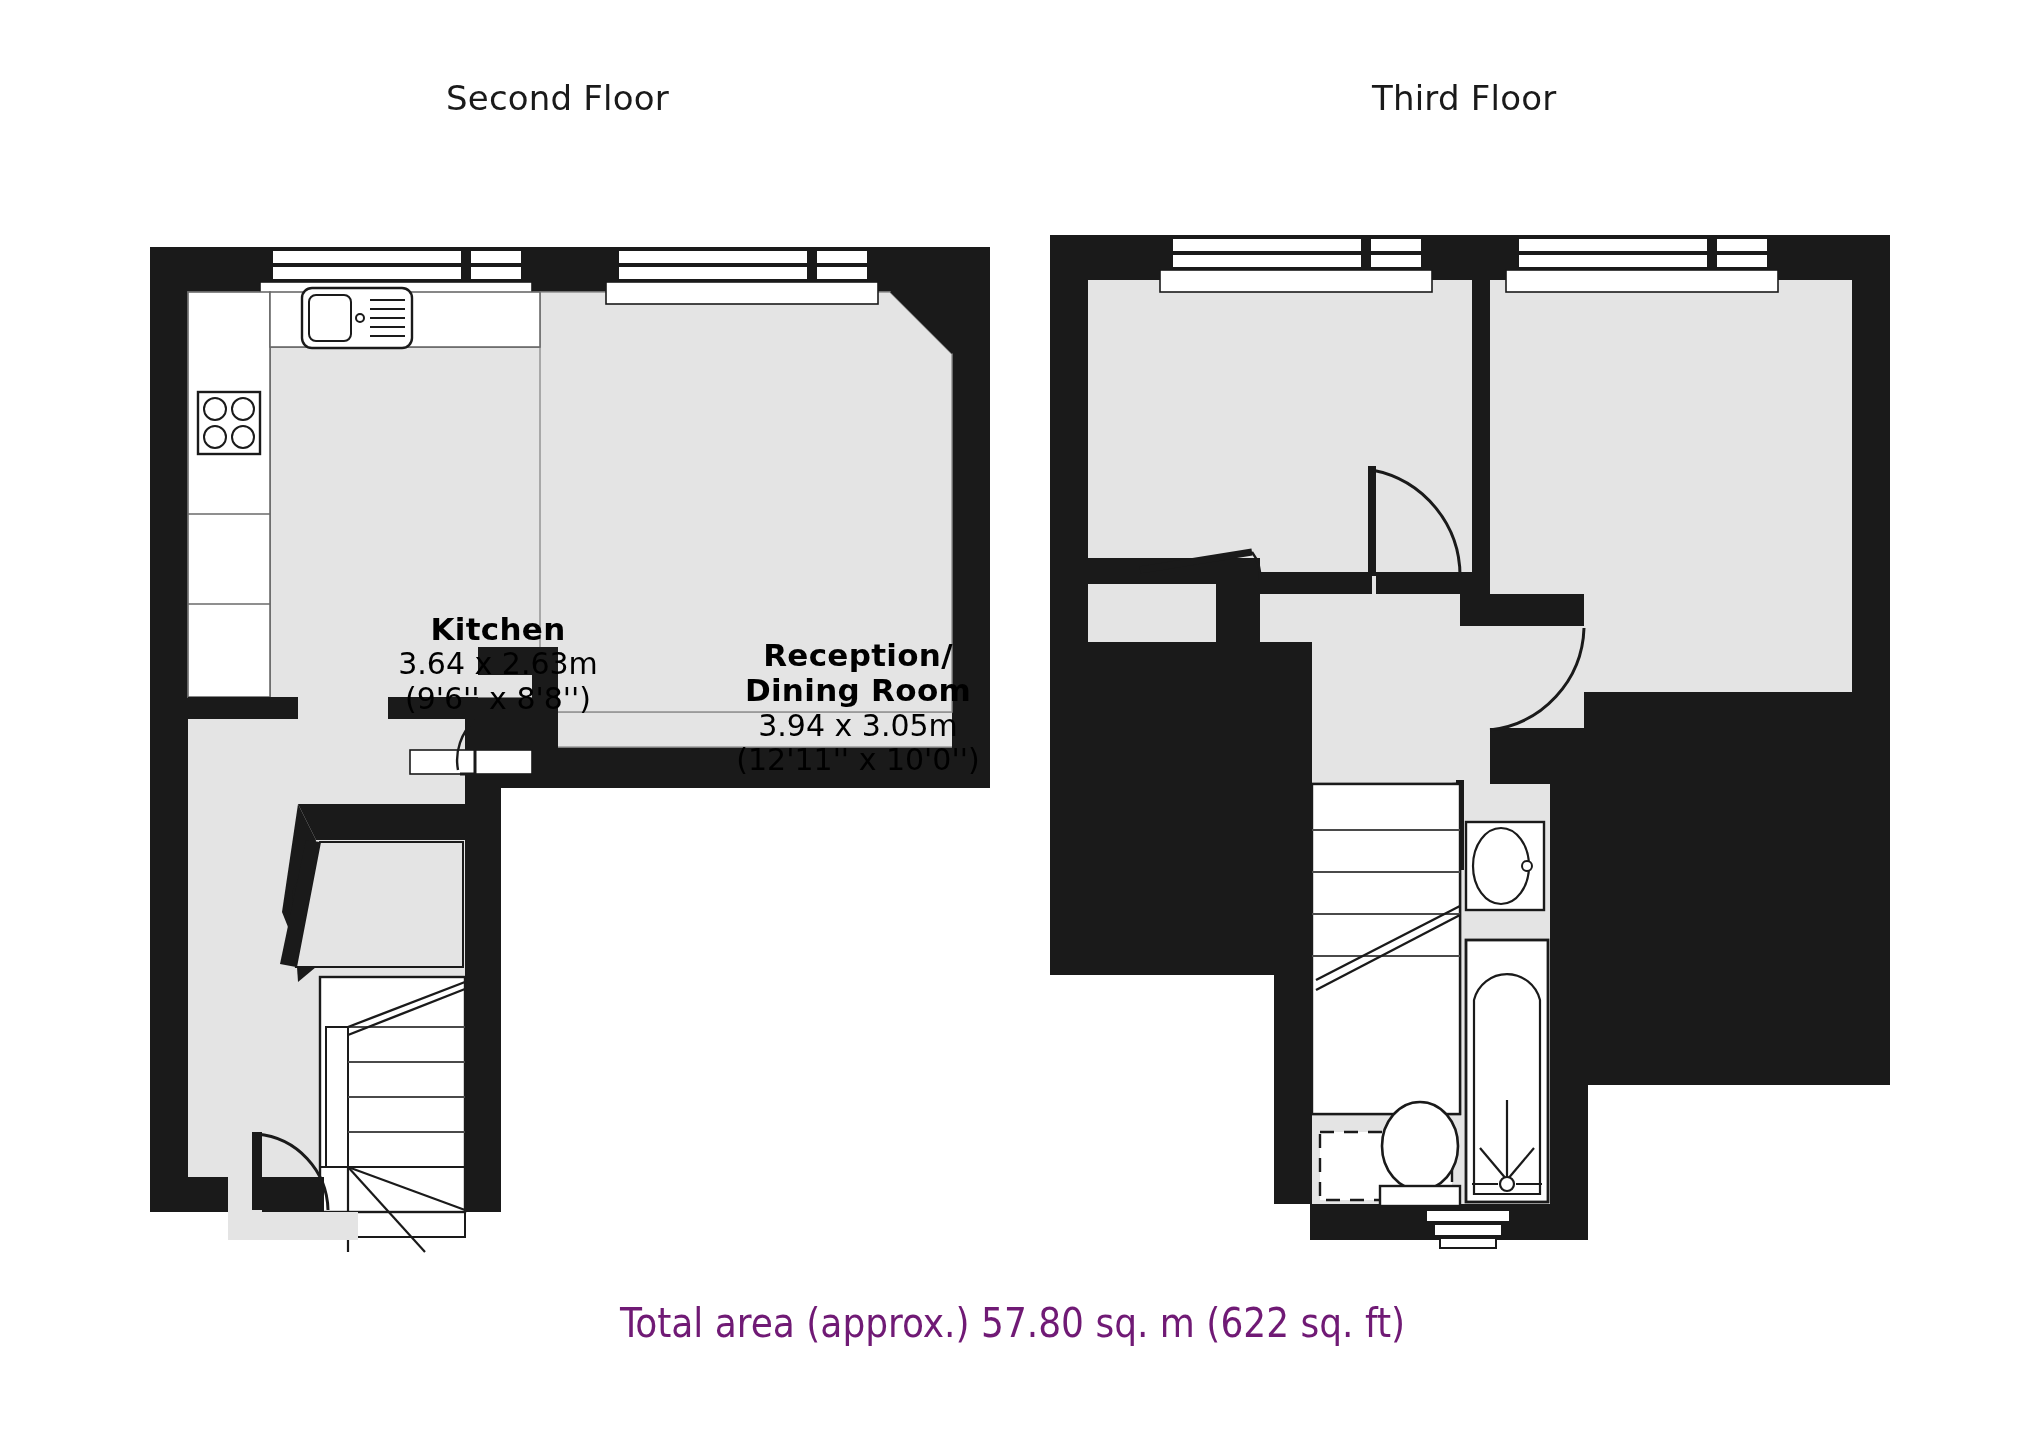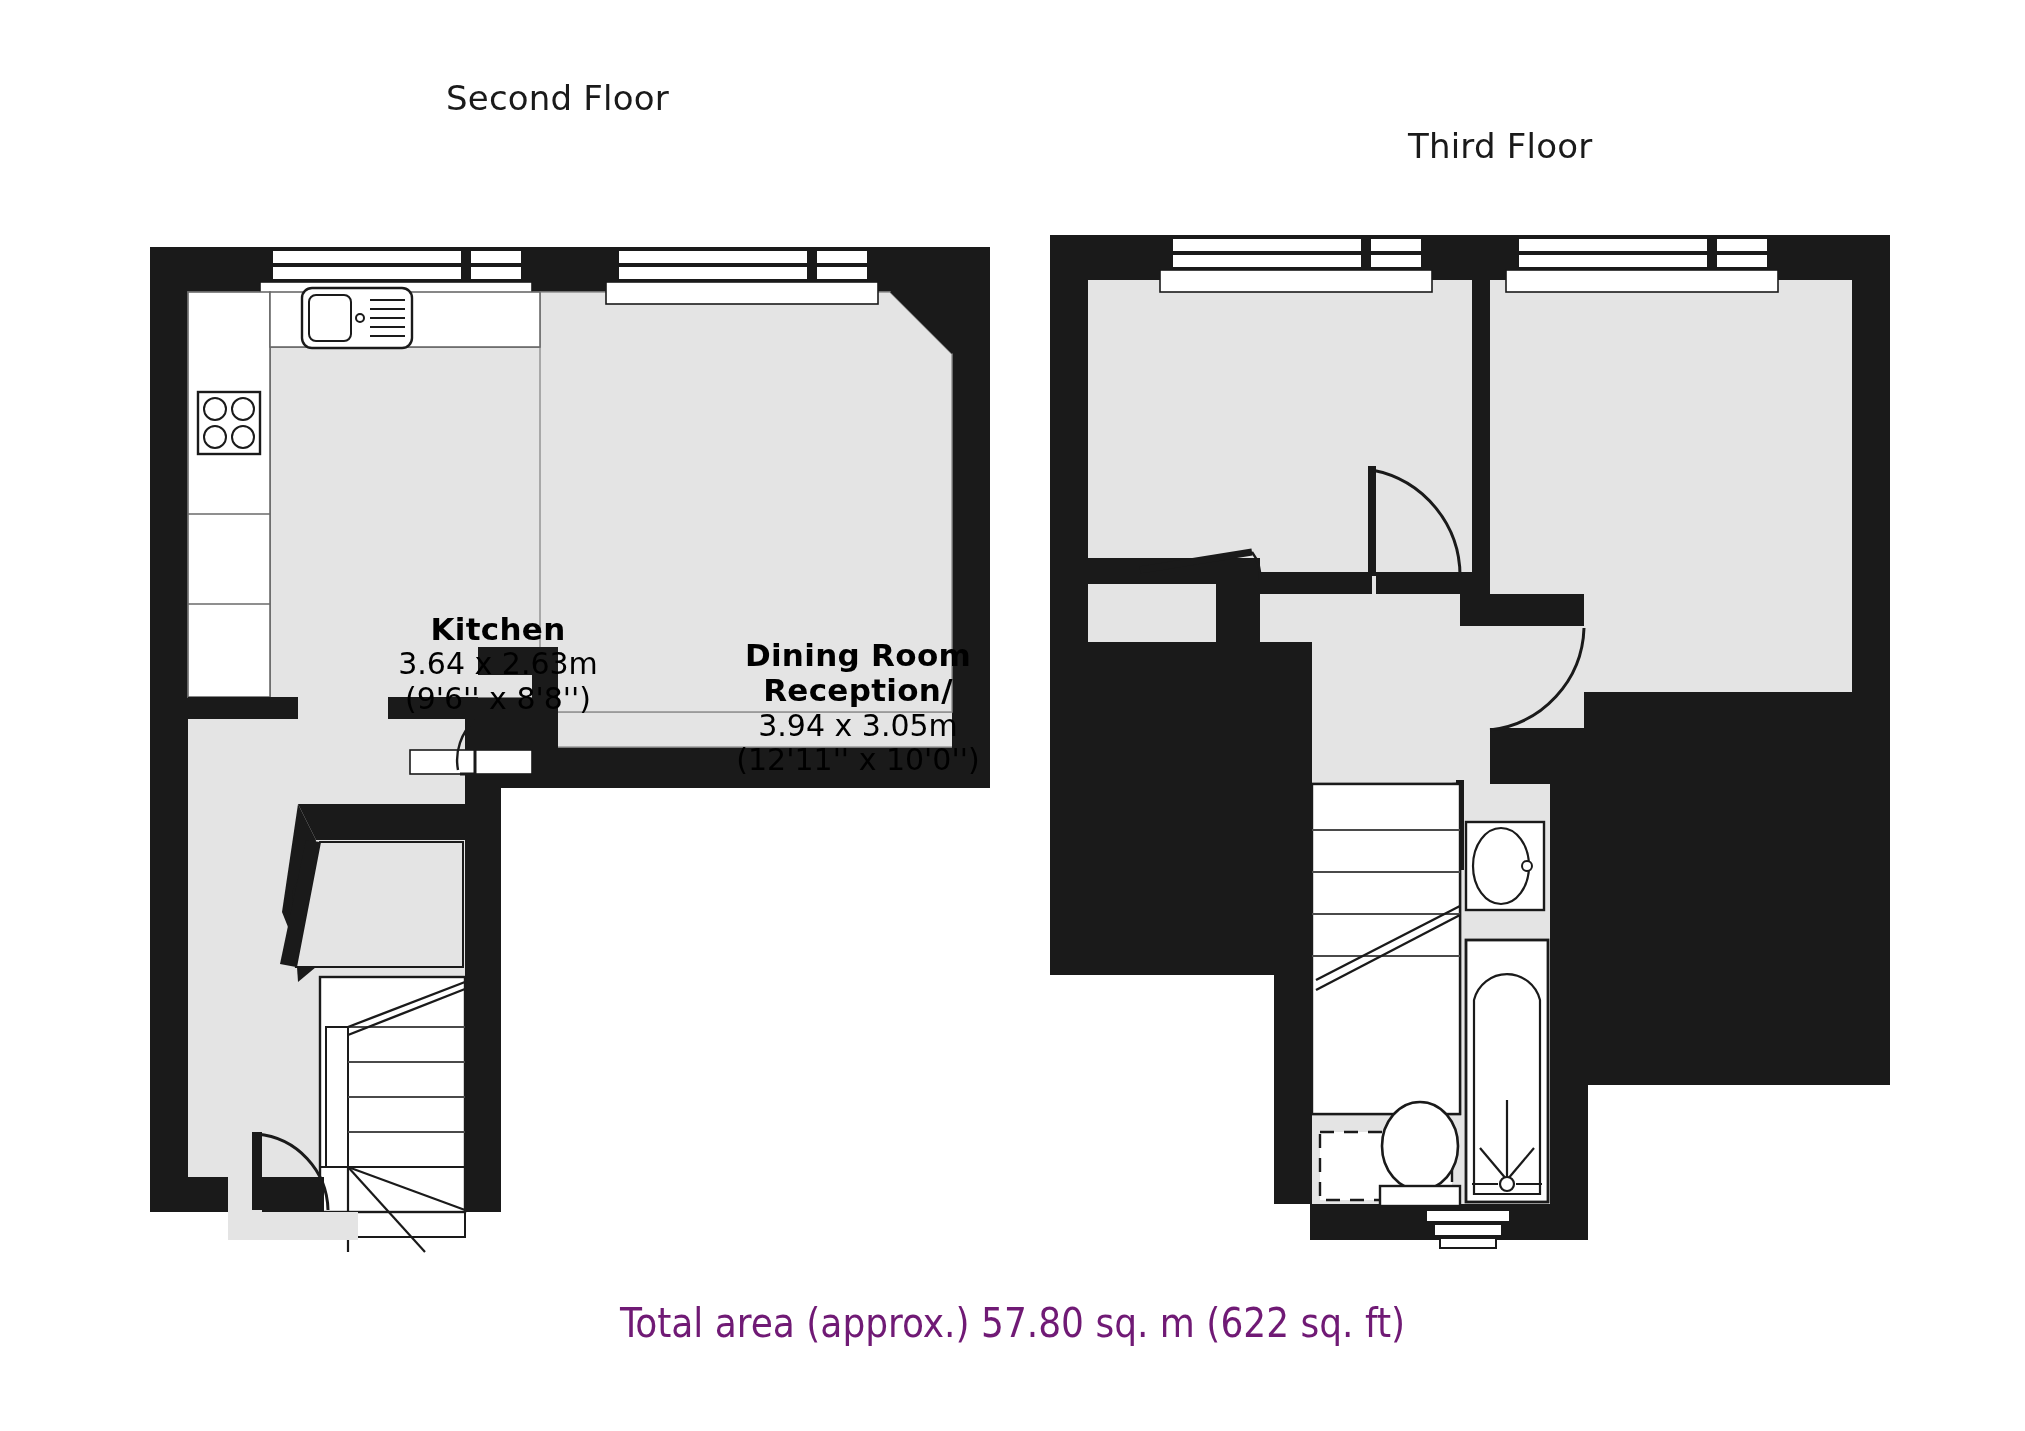--- a/index.html
+++ b/index.html
@@ -14,21 +14,21 @@
   .floor-title{
     position:absolute;
     font-size:34px;
     color:#1a1a1a;
     font-weight:400;
     letter-spacing:0.2px;
     white-space:nowrap;
     font-family:"DejaVu Sans","Liberation Sans",sans-serif;
   }
   #title-second{left:446px;top:78px;}
-  #title-third{left:1408px;top:78px;margin-top:48px;}
+  #title-third{left:1372px;top:78px;}
 
   .total-area{
     position:absolute;
     left:0;right:0;
     top:1300px;
     text-align:center;
     font-size:40px;
     color:#701a75;
     font-family:"DejaVu Sans Condensed","DejaVu Sans","Liberation Sans",sans-serif;
     white-space:nowrap;
@@ -291,22 +291,22 @@
       <rect x="108" y="1020" width="130" height="28" fill="#e4e4e4"></rect>
     </svg>
 
     <div class="room-label" id="label-kitchen">
       <span class="rname">Kitchen</span>
       <span class="rdim">3.64 x 2.63m</span>
       <span class="rimp">(9'6'' x 8'8'')</span>
     </div>
 
     <div class="room-label" id="label-reception">
+      <span class="rname">Reception/</span>
       <span class="rname">Dining Room</span>
-      <span class="rname">Reception/</span>
       <span class="rdim">3.94 x 3.05m</span>
       <span class="rimp">(12'11'' x 10'0'')</span>
     </div>
   </div>
 
   <div class="plan" id="plan-third">
     <svg viewBox="0 0 900 1070" xmlns="http://www.w3.org/2000/svg">
 
       <g>
 

